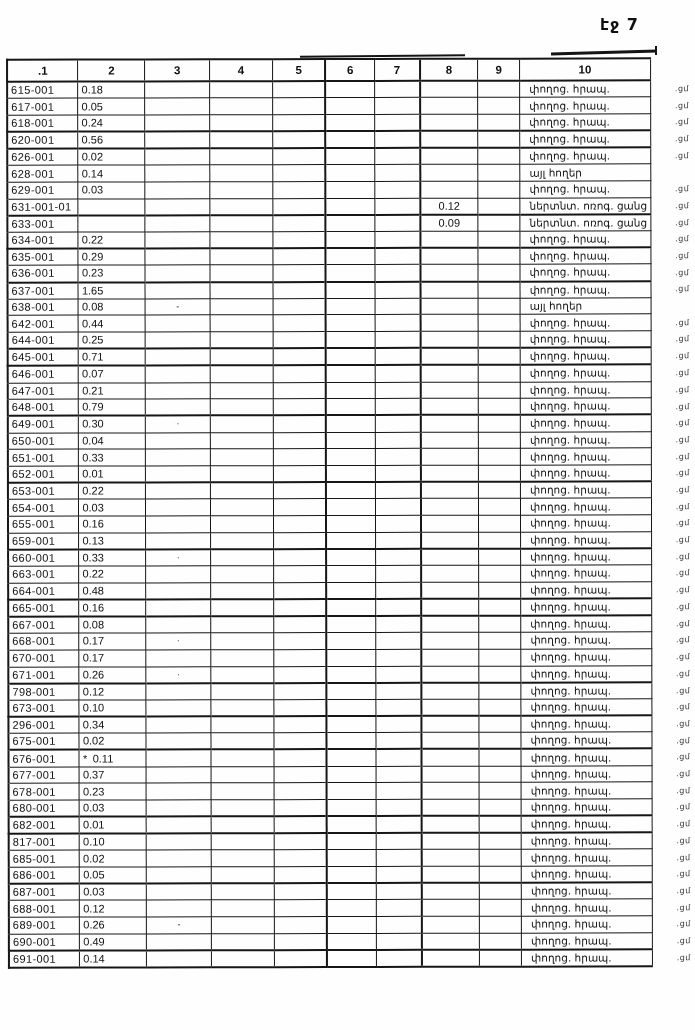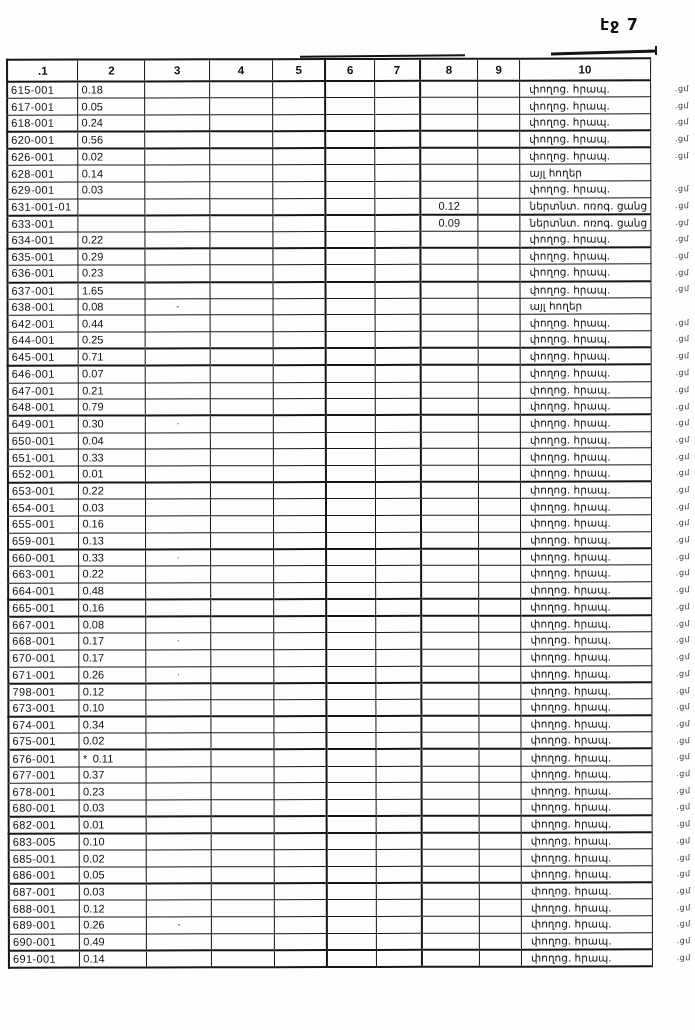--- a/index.html
+++ b/index.html
@@ -582,21 +582,21 @@
           <td class="c4"></td>
           <td class="c5"></td>
           <td class="c6"></td>
           <td class="c7"></td>
           <td class="c8"></td>
           <td class="c9"></td>
           <td class="c10">փողոց. հրապ.</td>
           <td class="mcell">.ցմ</td>
         </tr>
         <tr>
-          <td class="c1">674-001</td>
+          <td class="c1">296-001</td>
           <td class="c2">0.34</td>
           <td class="c3"></td>
           <td class="c4"></td>
           <td class="c5"></td>
           <td class="c6"></td>
           <td class="c7"></td>
           <td class="c8"></td>
           <td class="c9"></td>
           <td class="c10">փողոց. հրապ.</td>
           <td class="mcell">.ցմ</td>
@@ -673,21 +673,21 @@
           <td class="c4"></td>
           <td class="c5"></td>
           <td class="c6"></td>
           <td class="c7"></td>
           <td class="c8"></td>
           <td class="c9"></td>
           <td class="c10">փողոց. հրապ.</td>
           <td class="mcell">.ցմ</td>
         </tr>
         <tr>
-          <td class="c1">683-005</td>
+          <td class="c1">817-001</td>
           <td class="c2">0.10</td>
           <td class="c3"></td>
           <td class="c4"></td>
           <td class="c5"></td>
           <td class="c6"></td>
           <td class="c7"></td>
           <td class="c8"></td>
           <td class="c9"></td>
           <td class="c10">փողոց. հրապ.</td>
           <td class="mcell">.ցմ</td>

